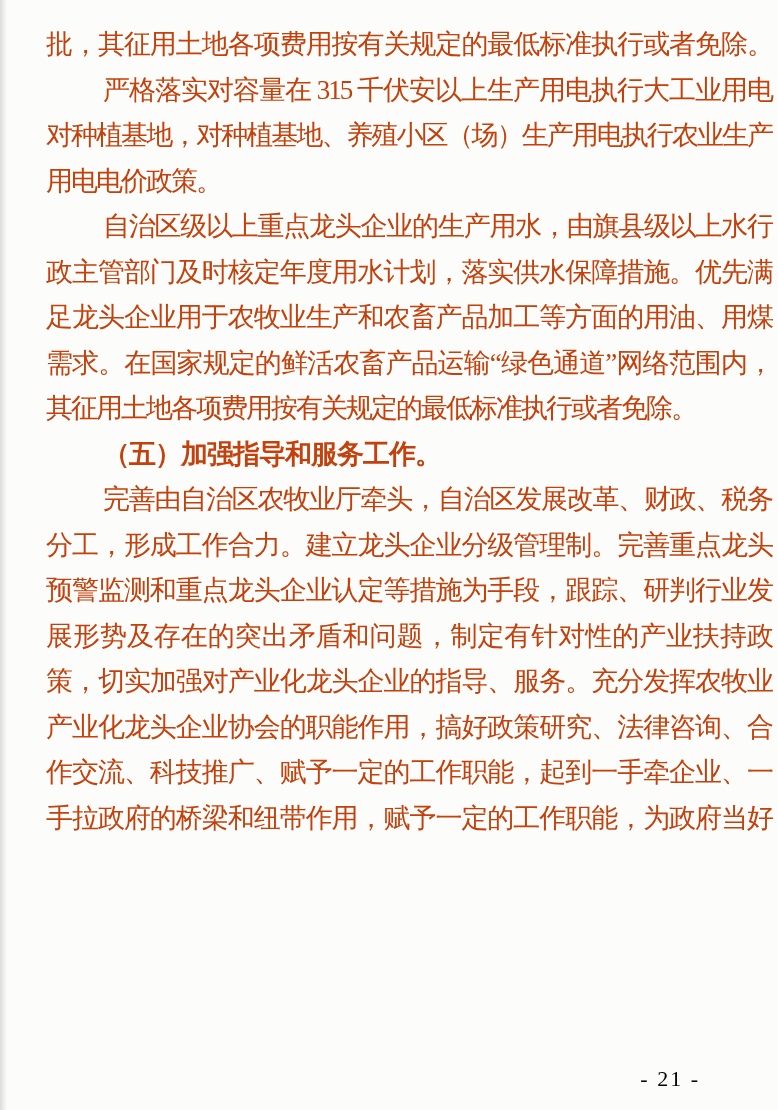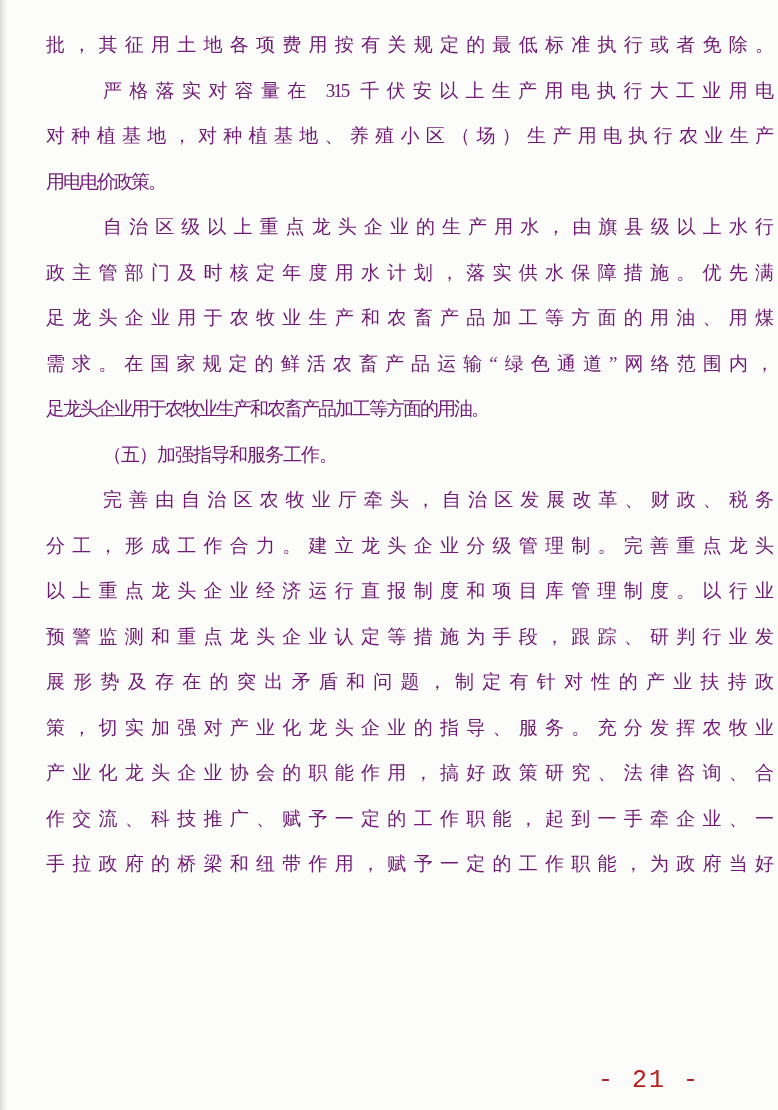--- a/index.html
+++ b/index.html
@@ -33,69 +33,68 @@
     position: absolute;
     left: 46px;
     top: 22px;
     width: 726px;
   }
   .line {
     box-sizing: border-box;
     width: 726px;
     height: 45.5px;
     line-height: 45.5px;
-    font-size: 19px;
+    font-size: 27px;
     letter-spacing: -2px;
-    color: #701a75;
+    color: #c2410c;
     white-space: nowrap;
     text-align: left;
   }
   .line.justify {
     white-space: normal;
     text-align: justify;
     text-align-last: justify;
     text-justify: inter-character;
   }
   .line.indent {
     padding-left: 57px;
   }
   .line.bold {
     font-family: "Liberation Sans", "DejaVu Sans", sans-serif;
-    font-weight: 400;
+    font-weight: 700;
     letter-spacing: -1px;
   }
   .page-number {
     position: absolute;
     top: 1066px;
     right: 78px;
-    font-size: 25px;
+    font-size: 22px;
     letter-spacing: 2px;
-    color: #b91c1c;
-    font-family: Liberation Mono, monospace;
+    color: #000000;
+    font-family: Liberation Serif, serif;
   }
 </style>
 </head>
 <body>
 
 <div class="page" style="background: rgb(252, 252, 250); color: rgb(43, 43, 43);">
   <div class="scan-edge"></div>
   <div class="text-block">
       <div class="line justify">批，其征用土地各项费用按有关规定的最低标准执行或者免除。</div>
       <div class="line indent justify">严格落实对容量在 315 千伏安以上生产用电执行大工业用电</div>
       <div class="line justify">对种植基地，对种植基地、养殖小区（场）生产用电执行农业生产</div>
       <div class="line">用电电价政策。</div>
       <div class="line indent justify">自治区级以上重点龙头企业的生产用水，由旗县级以上水行</div>
       <div class="line justify">政主管部门及时核定年度用水计划，落实供水保障措施。优先满</div>
       <div class="line justify">足龙头企业用于农牧业生产和农畜产品加工等方面的用油、用煤</div>
       <div class="line justify">需求。在国家规定的鲜活农畜产品运输“绿色通道”网络范围内，</div>
-      <div class="line">足龙头企业用于农牧业生产和农畜产品加工等方面的用油。</div>
+      <div class="line">其征用土地各项费用按有关规定的最低标准执行或者免除。</div>
       <div class="line indent bold">（五）加强指导和服务工作。</div>
       <div class="line indent justify">完善由自治区农牧业厅牵头，自治区发展改革、财政、税务</div>
       <div class="line justify">分工，形成工作合力。建立龙头企业分级管理制。完善重点龙头</div>
-      <div class="line justify">以上重点龙头企业经济运行直报制度和项目库管理制度。以行业</div>
       <div class="line justify">预警监测和重点龙头企业认定等措施为手段，跟踪、研判行业发</div>
       <div class="line justify">展形势及存在的突出矛盾和问题，制定有针对性的产业扶持政</div>
       <div class="line justify">策，切实加强对产业化龙头企业的指导、服务。充分发挥农牧业</div>
       <div class="line justify">产业化龙头企业协会的职能作用，搞好政策研究、法律咨询、合</div>
       <div class="line justify">作交流、科技推广、赋予一定的工作职能，起到一手牵企业、一</div>
       <div class="line justify">手拉政府的桥梁和纽带作用，赋予一定的工作职能，为政府当好</div>
     </div>
   <div class="page-number">- 21 -</div>
 </div>
 

